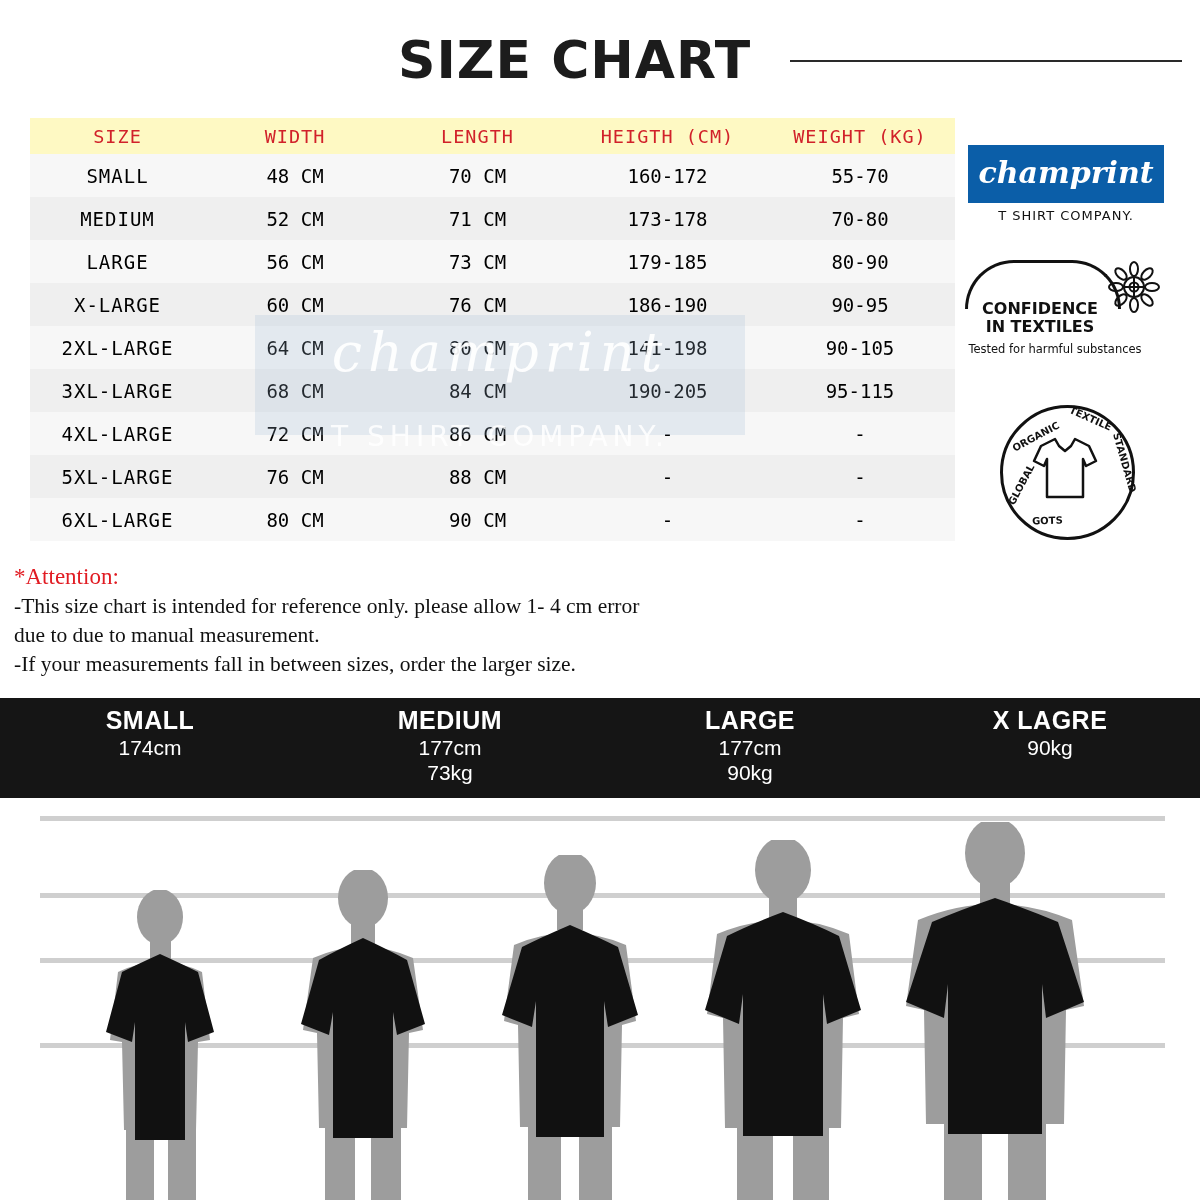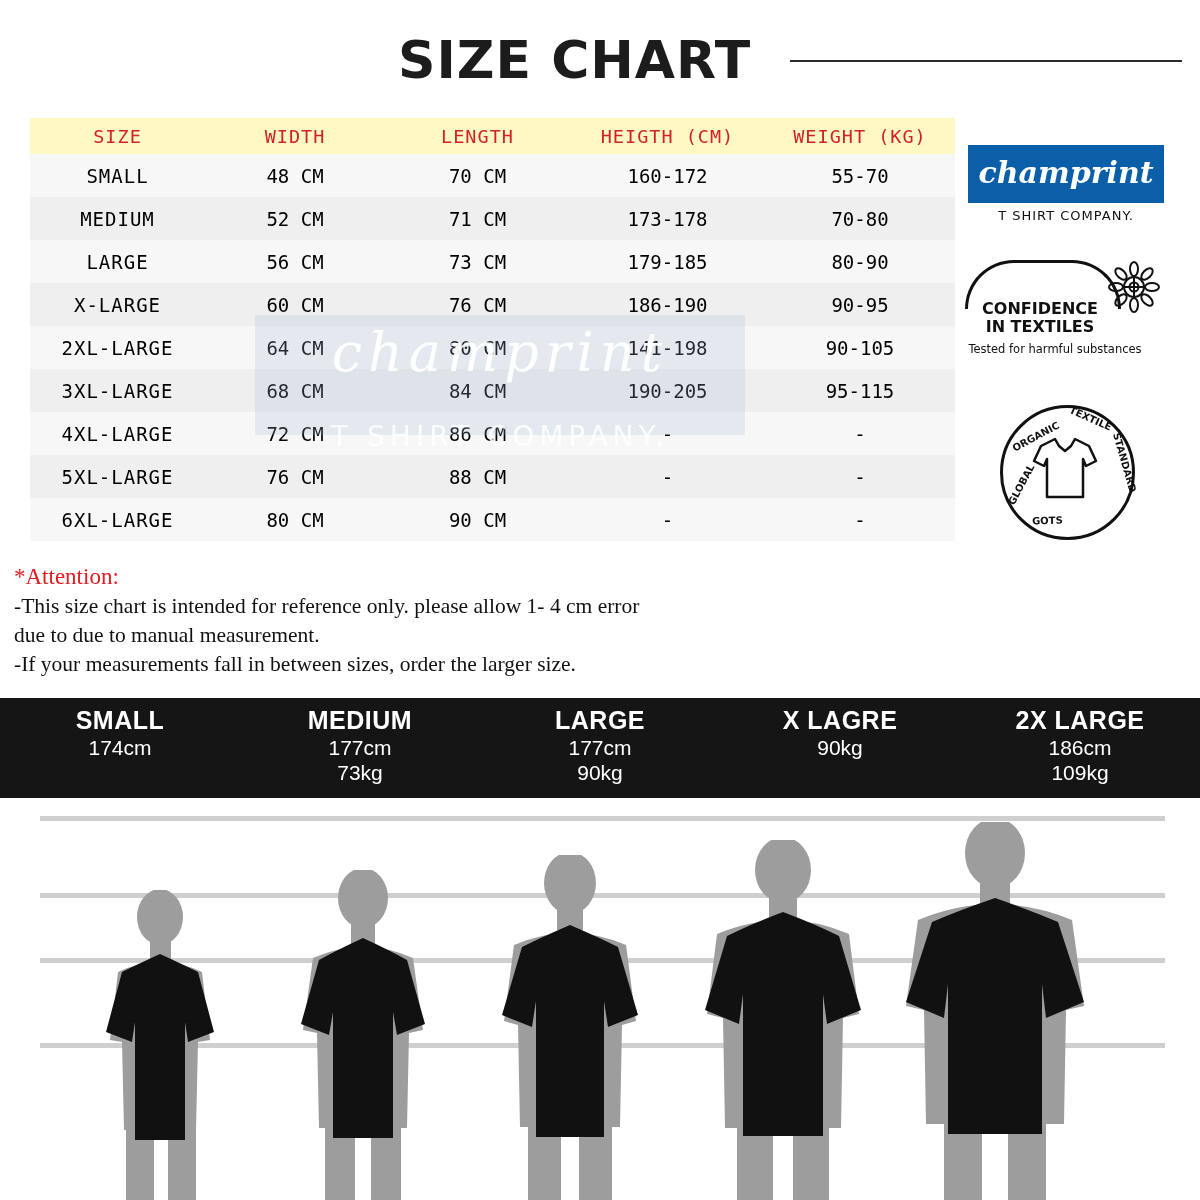--- a/index.html
+++ b/index.html
@@ -357,25 +357,20 @@
   </div>
   <div class="band-cell">
     <div class="bc-size">LARGE</div>
     <div class="bc-h">177cm</div>
     <div class="bc-w">90kg</div>
   </div>
   <div class="band-cell">
     <div class="bc-size">X LAGRE</div>
     <div class="bc-w">90kg</div>
   </div>
-  <div class="band-cell">
-    <div class="bc-size">2X LARGE</div>
-    <div class="bc-h">186cm</div>
-    <div class="bc-w">109kg</div>
-  </div>
 </div>
 
 <div class="models">
   <div class="grid-line" style="top:18px;"></div>
   <div class="grid-line" style="top:95px;"></div>
   <div class="grid-line" style="top:160px;"></div>
   <div class="grid-line" style="top:245px;"></div>
 
   <div class="model" style="left:78px; width:165px;">
     <svg width="165" height="310" viewBox="0 0 165 310">

